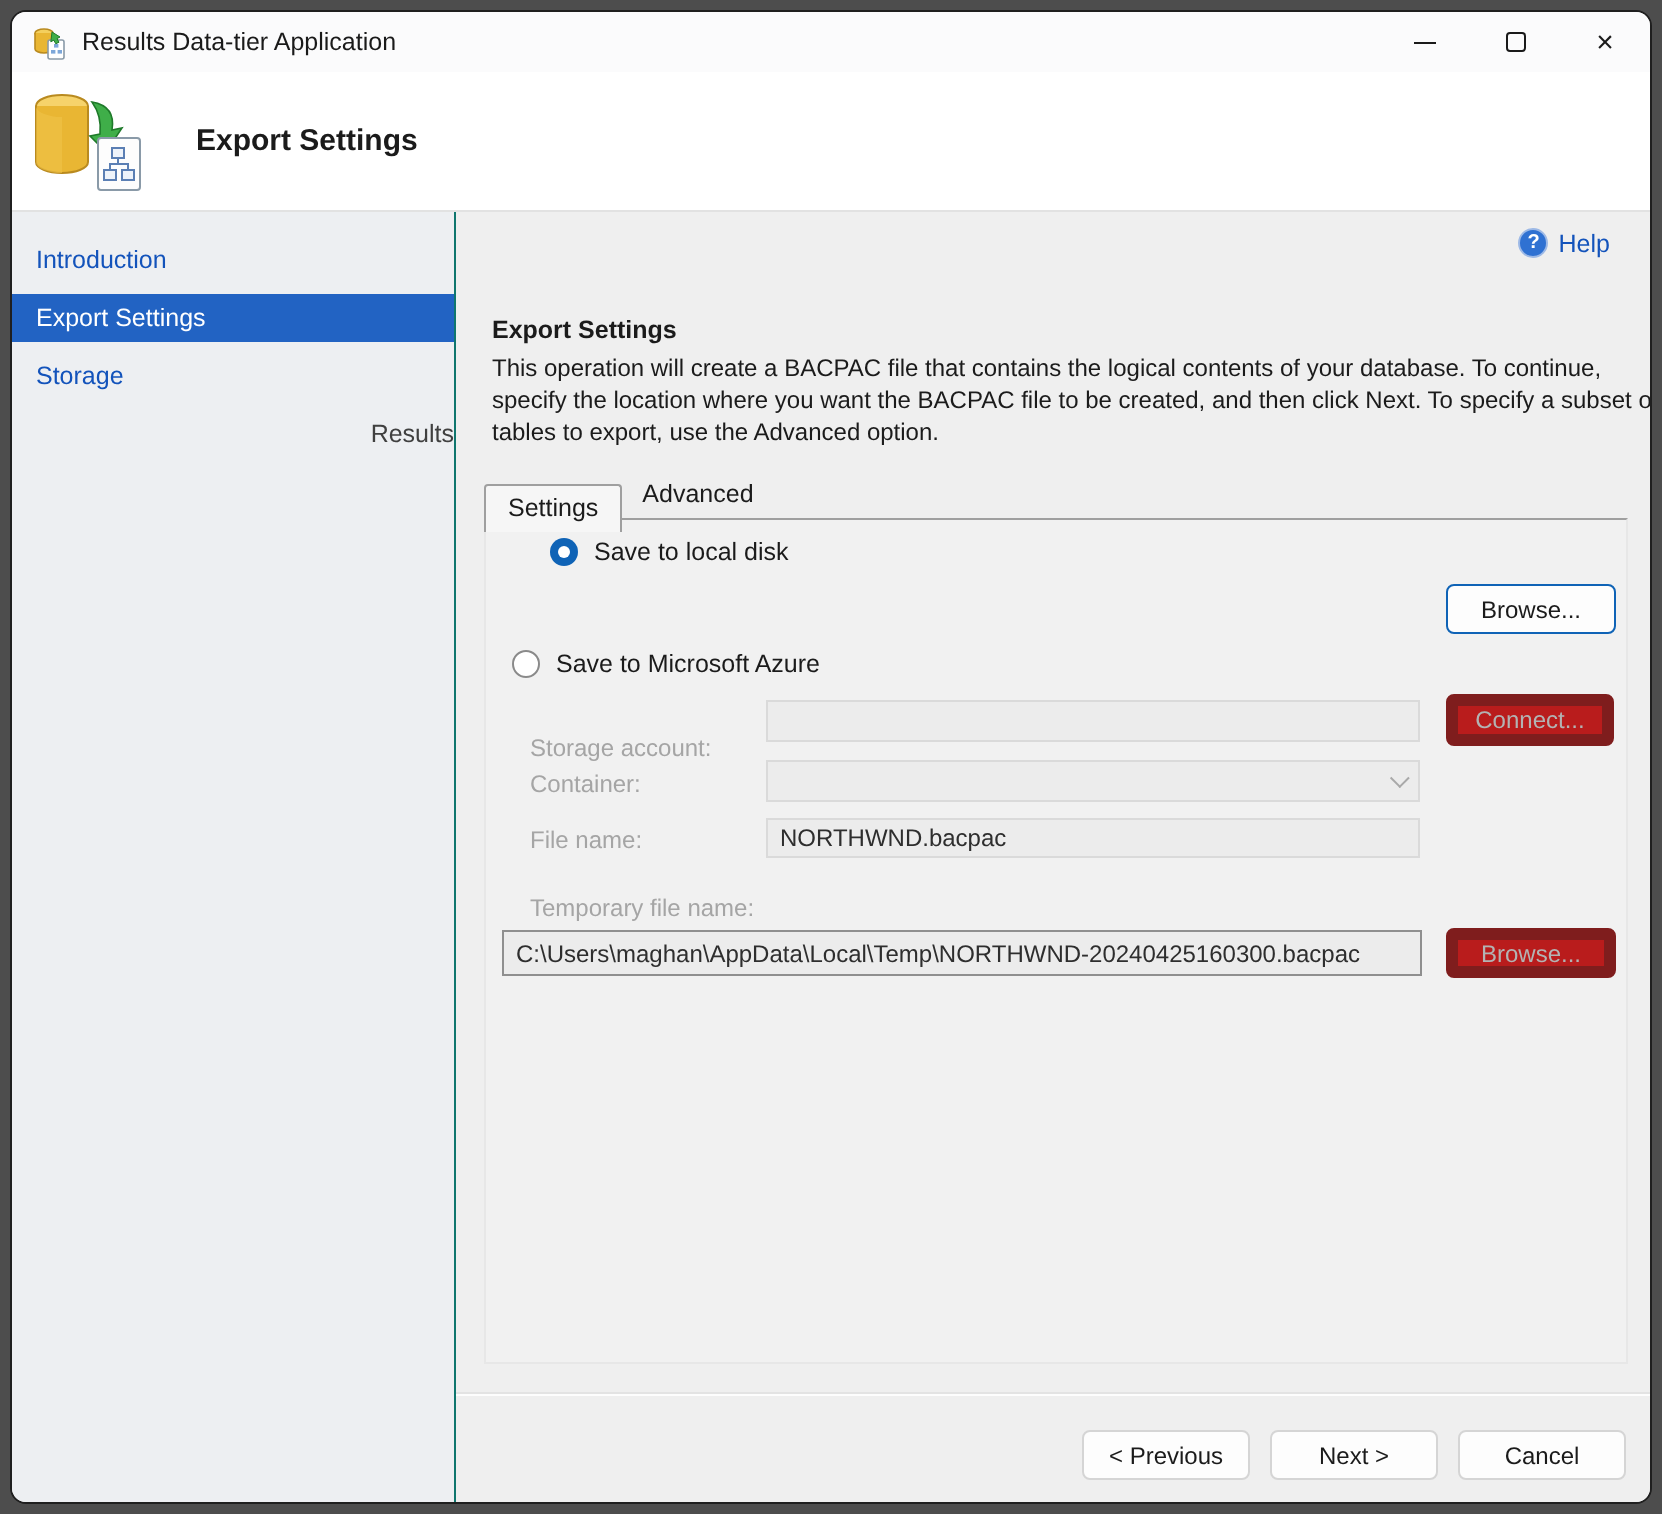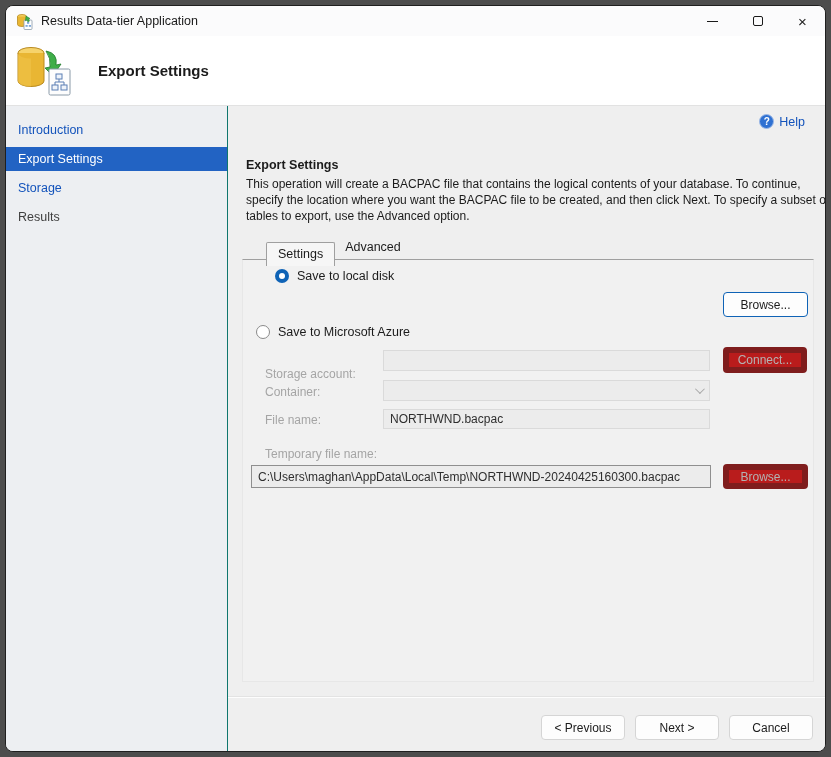--- a/index.html
+++ b/index.html
@@ -21,36 +21,36 @@
   .header { height:70px; background:#ffffff; border-bottom:1px solid #e2e2e2; display:flex; align-items:center; }
   .header-icon { margin-left:10px; width:58px; height:52px; }
   .header-title { font-size:15px; font-weight:bold; color:#1b1b1b; margin-left:24px; }
 
   
   .body { display:flex; height:645px; }
   .sidebar { width:222px; background:#edeff2; border-right:1px solid #0f766e; padding-top:12px; }
   .nav-item { height:24px; line-height:24px; padding-left:12px; margin-bottom:5px; font-size:12.5px; cursor:pointer; }
   .nav-link { color:#1353bb; }
   .nav-selected { background:#2263c3; color:#ffffff; }
-  .nav-plain { color:#404040; }
+  .nav-plain { color:#404040;text-align:right; }
 
   .content { flex:1; position:relative; background:#efefef; }
   .help-link { position:absolute; top:8px; right:20px; display:flex; align-items:center; gap:5px; cursor:pointer; }
   .help-badge { width:15px; height:15px; border-radius:50%; background:#2f71d2; color:#fff; font-size:10px; font-weight:bold;
                 display:flex; align-items:center; justify-content:center; border:1px solid #9db9e6; }
   .help-text { color:#1353bb; font-size:12.5px; }
 
   .page-heading { position:absolute; left:18px; top:52px; font-size:12.5px; font-weight:bold; color:#1b1b1b; }
   .page-desc { position:absolute; left:18px; top:70px; width:586px; font-size:12px; line-height:16px; color:#1b1b1b; }
 
   
   .tabs { position:absolute; left:14px; top:131px; display:flex; align-items:flex-end; z-index:2; }
   .tab { font-size:12.5px; color:#1b1b1b; cursor:pointer; }
   .tab-active { background:#f6f6f6; border:1px solid #9f9f9f; border-bottom:none; border-radius:2px 2px 0 0;
-                padding:4px 11px 5px; position:relative; z-index:3;margin-left:24px; }
+                padding:4px 11px 5px; position:relative; z-index:3; }
   .tab-inactive { padding:3px 10px 0; margin-bottom:12px; }
   .panel { position:absolute; left:14px; top:153px; width:572px; height:423px; background:#f1f1f1;
            border:1px solid #e7e7e7; border-top:1px solid #9f9f9f; }
 
   .radio-row { position:absolute; display:flex; align-items:center; gap:8px; cursor:pointer; }
   .radio { width:14px; height:14px; border-radius:50%; flex:none; }
   .radio-on { background:#0f63b6; position:relative; }
   .radio-on::after { content:""; position:absolute; left:4px; top:4px; width:6px; height:6px; border-radius:50%; background:#ffffff; }
   .radio-off { background:#ffffff; border:1px solid #8a8a8a; }
   .radio-label { font-size:12.5px; color:#1b1b1b; }

